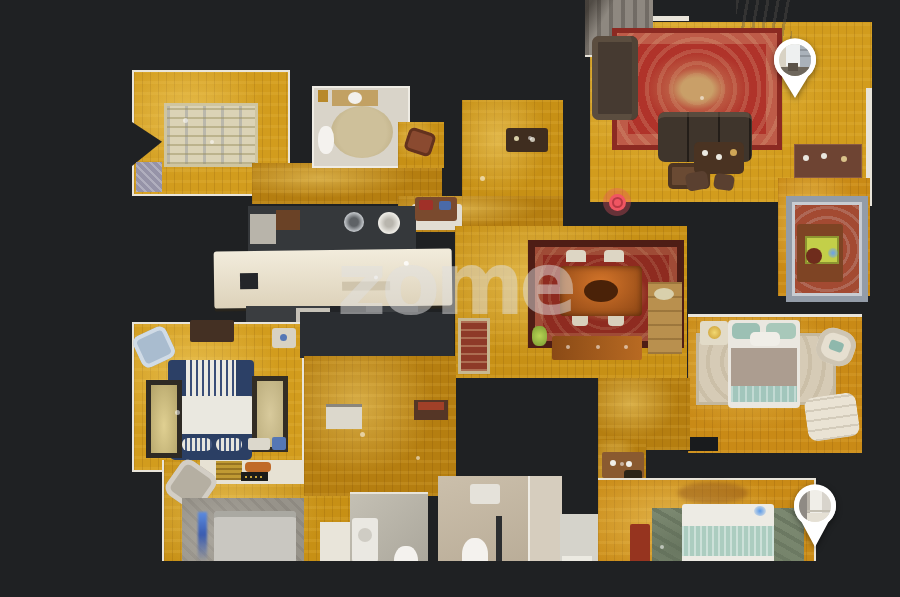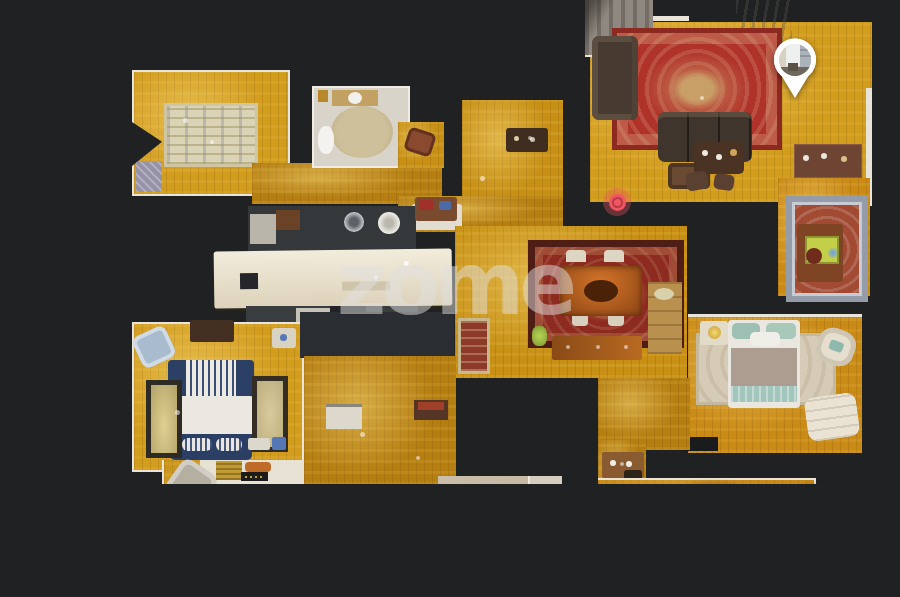--- a/index.html
+++ b/index.html
@@ -1,19 +1,19 @@
 <!DOCTYPE html>
 <html style="--background: #1f2123; --wall: #2a2d31; --floor: #c79015; --accent: #ee5560; --pin: #ffffff;"><head>
 <meta charset="utf-8">
 <style>
   :root{
     --background:#1f2123; --wall:#2a2d31; --floor:#c79015; --accent:#ee5560; --pin:#ffffff;
   }
   html,body{margin:0;padding:0;background:var(--background);}
-  #canvas{position:relative;width:900px;height:484px;background:var(--background);overflow:hidden;
+  #canvas{position:relative;width:900px;height:561px;background:var(--background);overflow:hidden;
     font-family:"DejaVu Sans","Liberation Sans",sans-serif;}
   .a{position:absolute;}
   .wood{background-color:var(--floor);
     background-image:
       radial-gradient(ellipse at 35% 35%, rgba(255,228,135,0.45), rgba(255,228,135,0) 55%),
       repeating-linear-gradient(90deg, rgba(90,50,5,0.14) 0 1px, rgba(0,0,0,0) 1px 8px),
       repeating-linear-gradient(0deg, rgba(255,214,110,0.12) 0 3px, rgba(0,0,0,0) 3px 11px);}
   .wood--bright{background-color:#d29c1d;}
   .wood--deep{background-color:#b57e10;}
   .wood--amber{background-color:#c98a16;}

